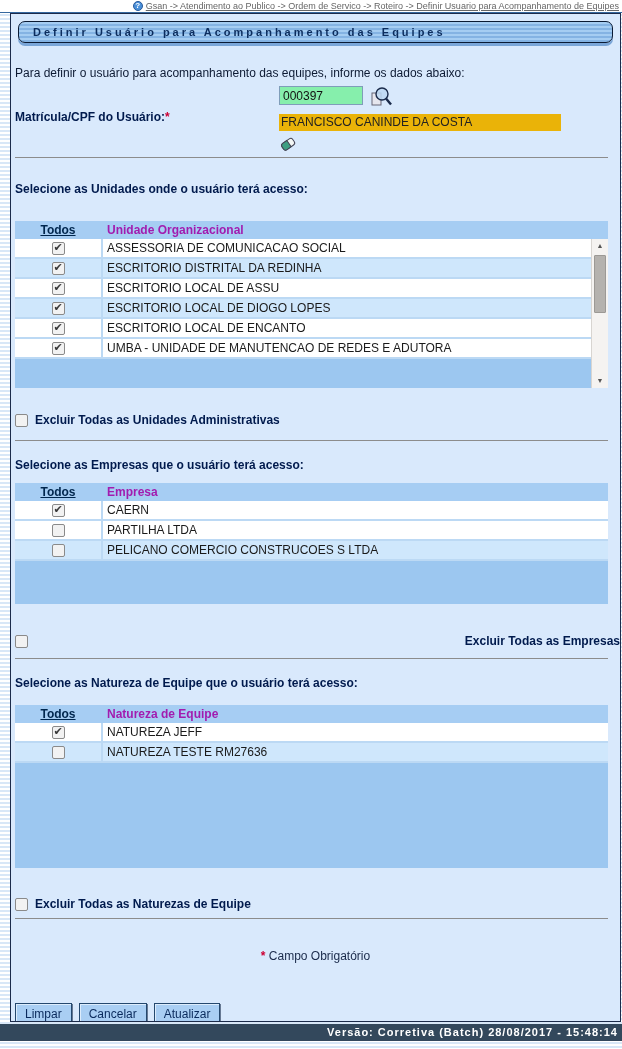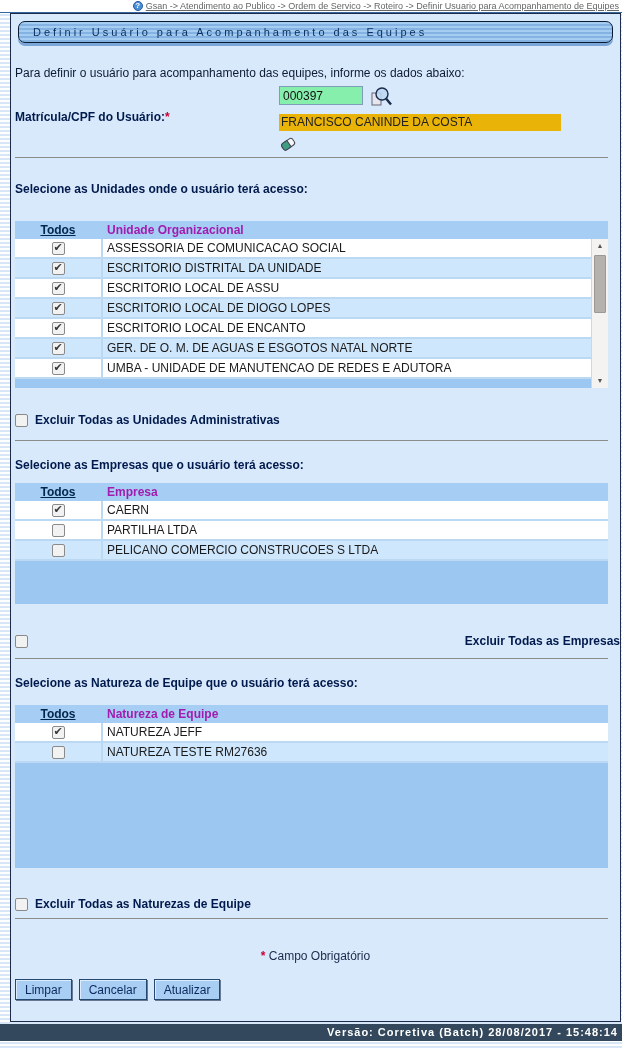--- a/index.html
+++ b/index.html
@@ -35,21 +35,21 @@
   }
 
   .titlebar {
     margin:7px 7px 0 7px; height:22px;
     background:repeating-linear-gradient(to bottom,#a5cdf2 0 2px,#84b3e3 2px 4px);
     border:1px solid #0a1a33; border-radius:7px;
     box-shadow:0 3px 0 0 #7aa6d8;
     display:flex; align-items:center; padding-left:14px;
   }
   .titlebar span {
-    font-size:11px; font-weight:normal; letter-spacing:3px; color:#0c2d5e;text-align:center;
+    font-size:11px; font-weight:bold; letter-spacing:3px; color:#0c2d5e;text-align:center;
   }
 
   .intro { margin:23px 0 0 4px; font-size:12px; color:#0d1a33; height:14px; }
 
   .field-row { position:relative; margin-top:6px; height:66px; }
   .field-label {
     position:absolute; left:4px; top:24px;
     font-size:12px; font-weight:bold; color:#001a4d;
   }
   .req { color:#cc0033; font-weight:bold; }
@@ -136,21 +136,21 @@
   }
 
   .exclude-row { display:flex; align-items:center; gap:7px; margin-left:4px; height:16px; }
   .exclude-row label { font-size:12px; font-weight:bold; color:#001a4d; }
   .ex1 { margin-top:24px; }
   .ex2 { margin-top:29px;justify-content:space-between; }
   .ex3 { margin-top:28px; }
 
   .required-note { margin-top:30px; text-align:center; font-size:12px; color:#1a2a4a; height:14px; }
 
-  .buttons-row { margin:16px 12px 0 4px; display:flex; align-items:center; }
+  .buttons-row { margin:40px 12px 0 4px; display:flex; align-items:center; }
   .btn {
     height:21px; padding:0 9px; font-size:12px; color:#0a2a5c;
     background:#a9cef3; border:1px solid #24486e;
     box-shadow:inset 1px 1px 0 #dcecfc, 1px 1px 0 rgba(10,30,60,.55);
     cursor:pointer; font-family:"Liberation Sans", sans-serif;
   }
   .btn + .btn { margin-left:7px; }
   .btn-right { margin-left:auto; }
 
   .footerbar {
@@ -215,21 +215,21 @@
           <div class="cell-check">
             <input type="checkbox" checked="" style="">
           </div>
           <div class="cell-label">ASSESSORIA DE COMUNICACAO SOCIAL</div>
         </div>
 
         <div class="t-row alt">
           <div class="cell-check">
             <input type="checkbox" checked="" style="">
           </div>
-          <div class="cell-label">ESCRITORIO DISTRITAL DA UNIDADE</div>
+          <div class="cell-label">ESCRITORIO DISTRITAL DA REDINHA</div>
         </div>
 
         <div class="t-row">
           <div class="cell-check">
             <input type="checkbox" checked="" style="">
           </div>
           <div class="cell-label">ESCRITORIO LOCAL DE ASSU</div>
         </div>
 
         <div class="t-row alt">
@@ -239,26 +239,20 @@
           <div class="cell-label">ESCRITORIO LOCAL DE DIOGO LOPES</div>
         </div>
 
         <div class="t-row">
           <div class="cell-check">
             <input type="checkbox" checked="" style="">
           </div>
           <div class="cell-label">ESCRITORIO LOCAL DE ENCANTO</div>
         </div>
 
-        <div class="t-row alt">
-          <div class="cell-check">
-            <input type="checkbox" checked="" style="">
-          </div>
-          <div class="cell-label">GER. DE O. M. DE AGUAS E ESGOTOS NATAL NORTE</div>
-        </div>
 
         <div class="t-row">
           <div class="cell-check">
             <input type="checkbox" checked="" style="">
           </div>
           <div class="cell-label">UMBA - UNIDADE DE MANUTENCAO DE REDES E ADUTORA</div>
         </div>
       </div>
     <div class="vscroll">
       <div class="vs-arrow vs-up">▲</div>

